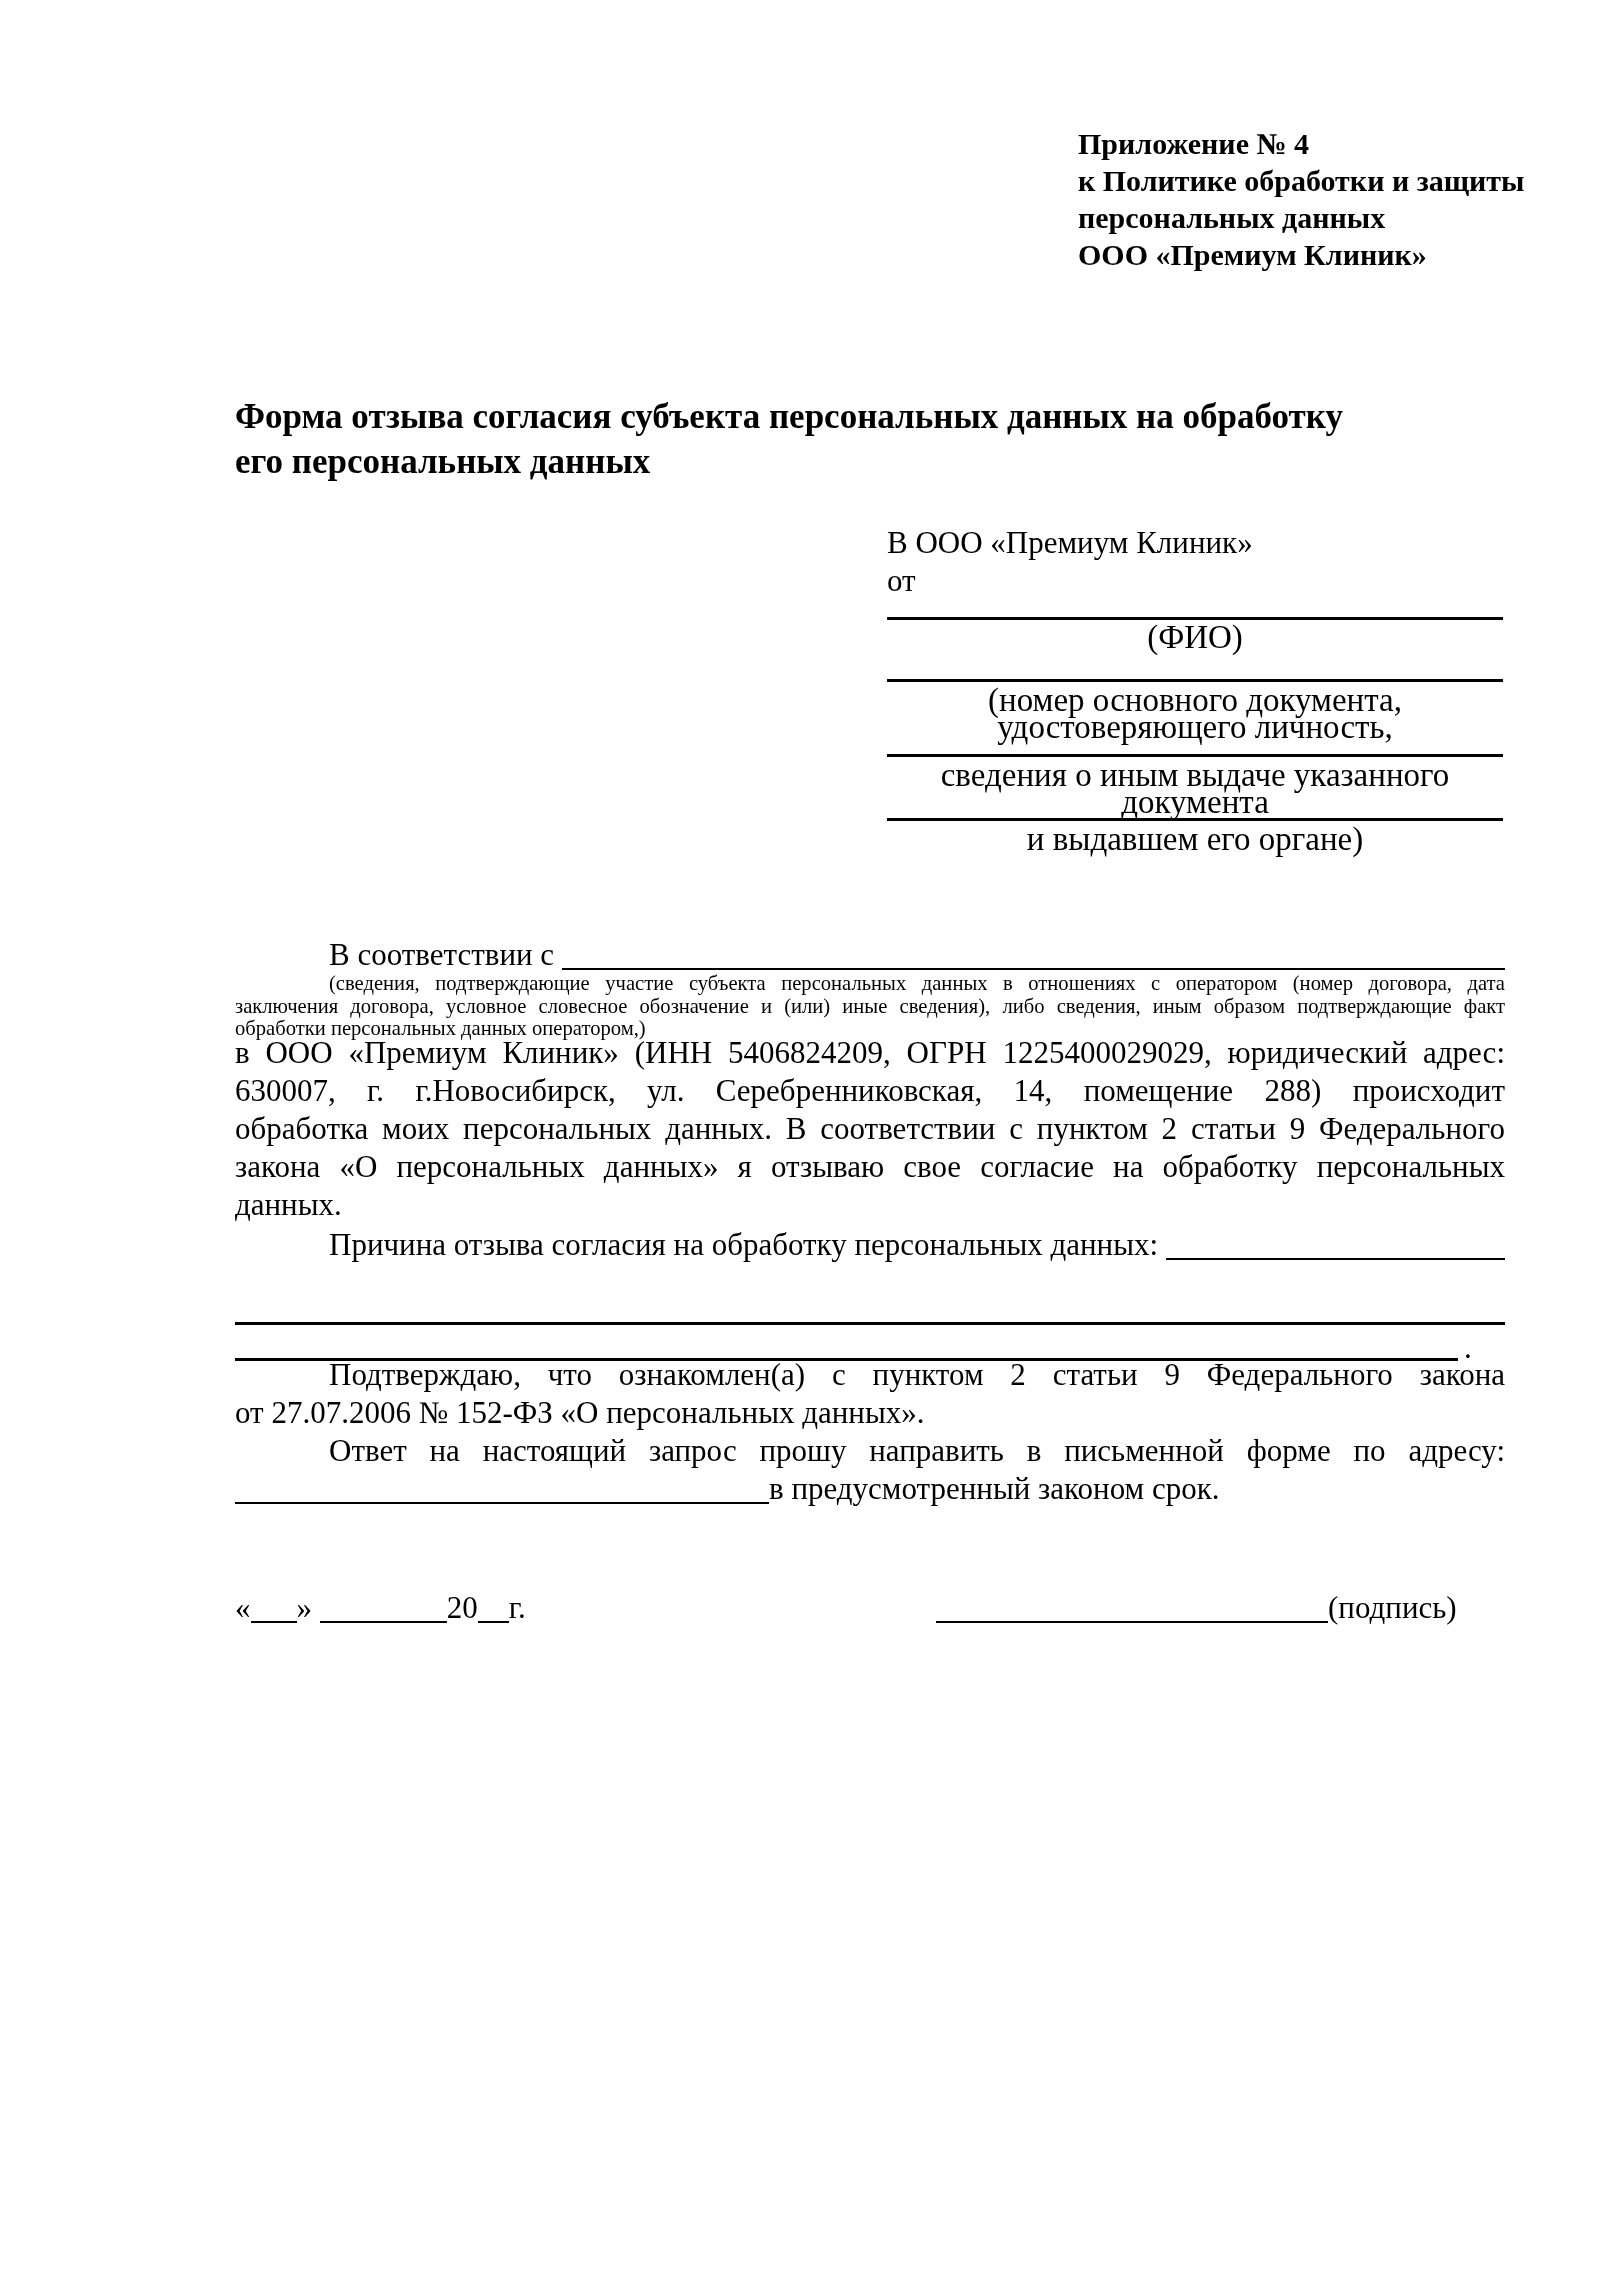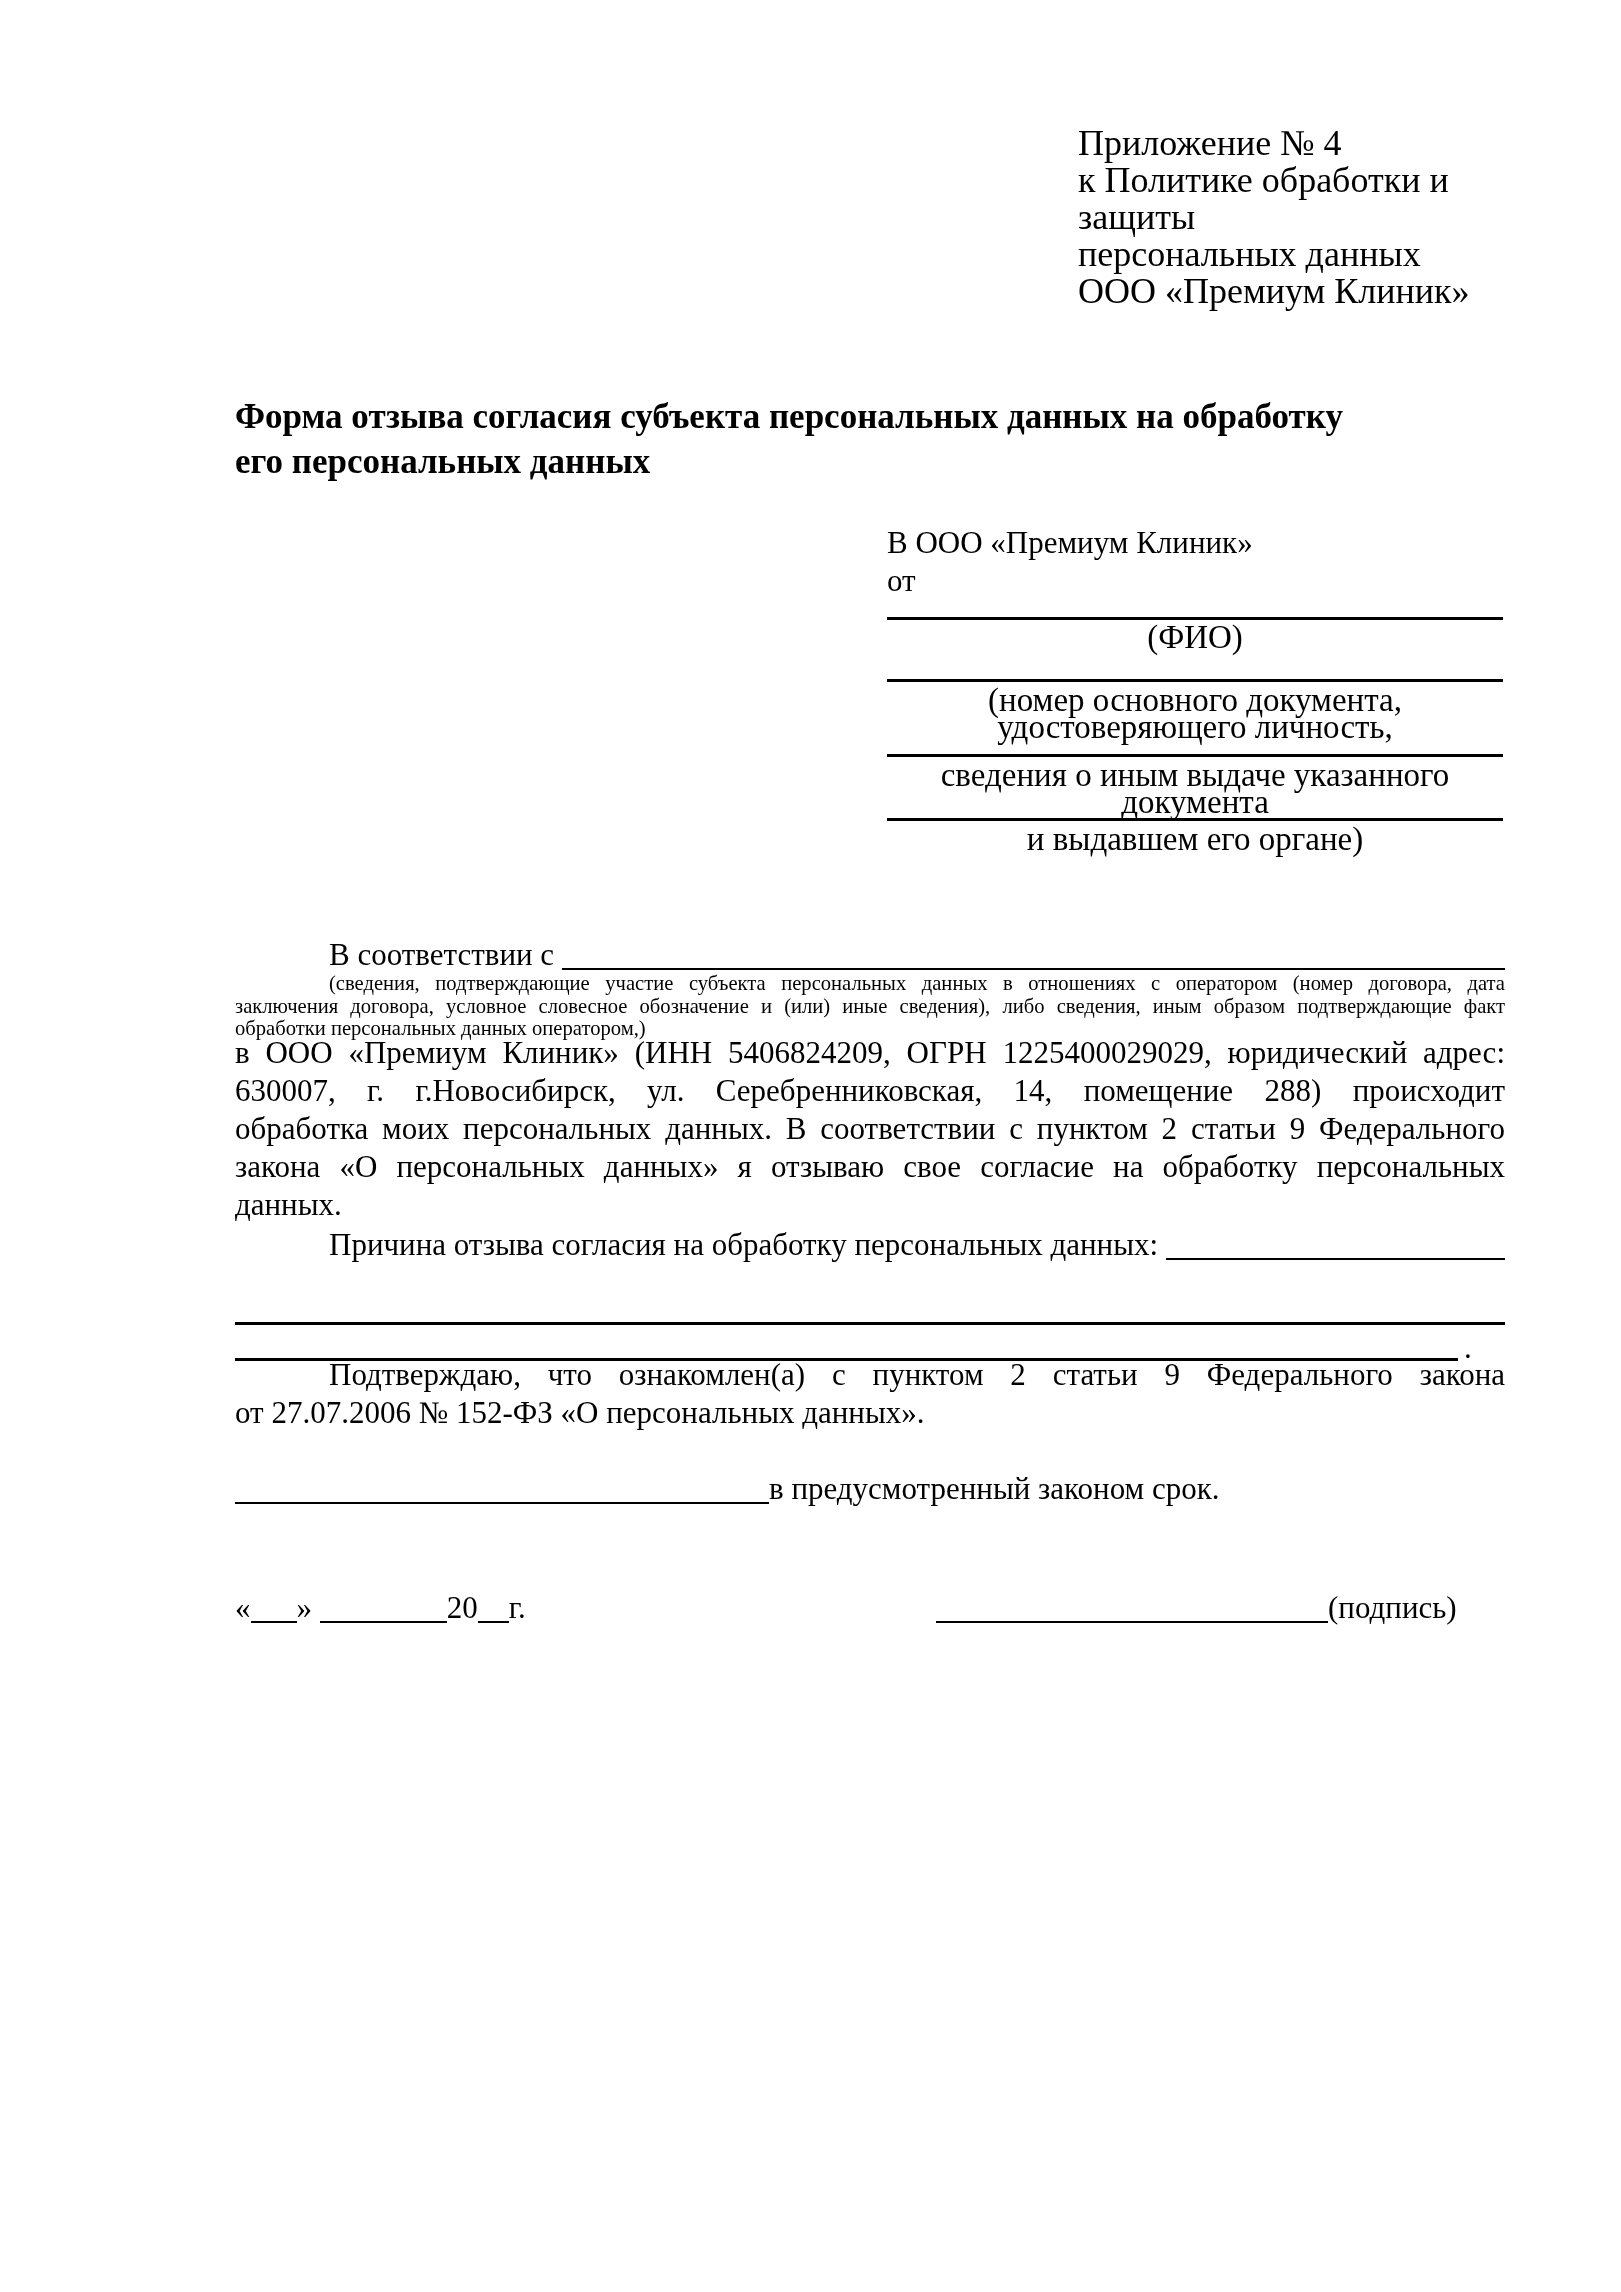--- a/index.html
+++ b/index.html
@@ -9,21 +9,21 @@
     height: 2293px;
     margin: 0 auto;
     background: #ffffff;
     font-family: "Liberation Serif", "DejaVu Serif", serif;
     color: #000000;
     overflow: hidden;
   }
   .abs { position: absolute; }
 
   
-  .header-note { left: 1078px; top: 125px; width: 451px; font-size: 36px; line-height: 37px; }
+  .header-note { left: 1078px; top: 125px; width: 451px; font-size: 30px; line-height: 37px; font-weight: bold; }
 
   
   .doc-title { left: 235px; top: 394px; width: 1157px; text-align: left; font-size: 35px; line-height: 45px; font-weight: bold; }
 
   
   .addr { left: 887px; width: 618px; font-size: 31px; line-height: 38px; }
   .bar { position: absolute; height: 2.9px; background: #000; }
   .caption { position: absolute; left: 887px; width: 616px; text-align: center; font-size: 33px; line-height: 27.4px; }
 
   
@@ -107,20 +107,23 @@
 
   <div class="bar" style="left:235px; top:1322px; width:1270px;"></div>
   <div class="bar" style="left:235px; top:1358px; width:1223px;"></div>
   <div class="period-mark">.</div>
 
   <div class="para" style="top:1356px;">
     <div class="tline first">Подтверждаю, что ознакомлен(а) с пунктом 2 статьи 9 Федерального закона</div>
     <div class="tline last">от 27.07.2006 № 152-ФЗ «О персональных данных».</div>
   </div>
 
+  <div class="para" style="top:1432px;">
+    <div class="tline first">Ответ на настоящий запрос прошу направить в письменной форме по адресу:</div>
+  </div>
   <div class="row" style="top:1470px;">
     <span class="blank" style="width:534px;"></span>
     <span class="nb">в предусмотренный законом срок.</span>
   </div>
 
   <div class="row footer-left" style="left:235px; width:686px;">
     <span class="nb">«</span>
     <span class="blank" style="width:46px;"></span>
     <span class="nb">»</span>
     <span class="nb">&nbsp;</span>

